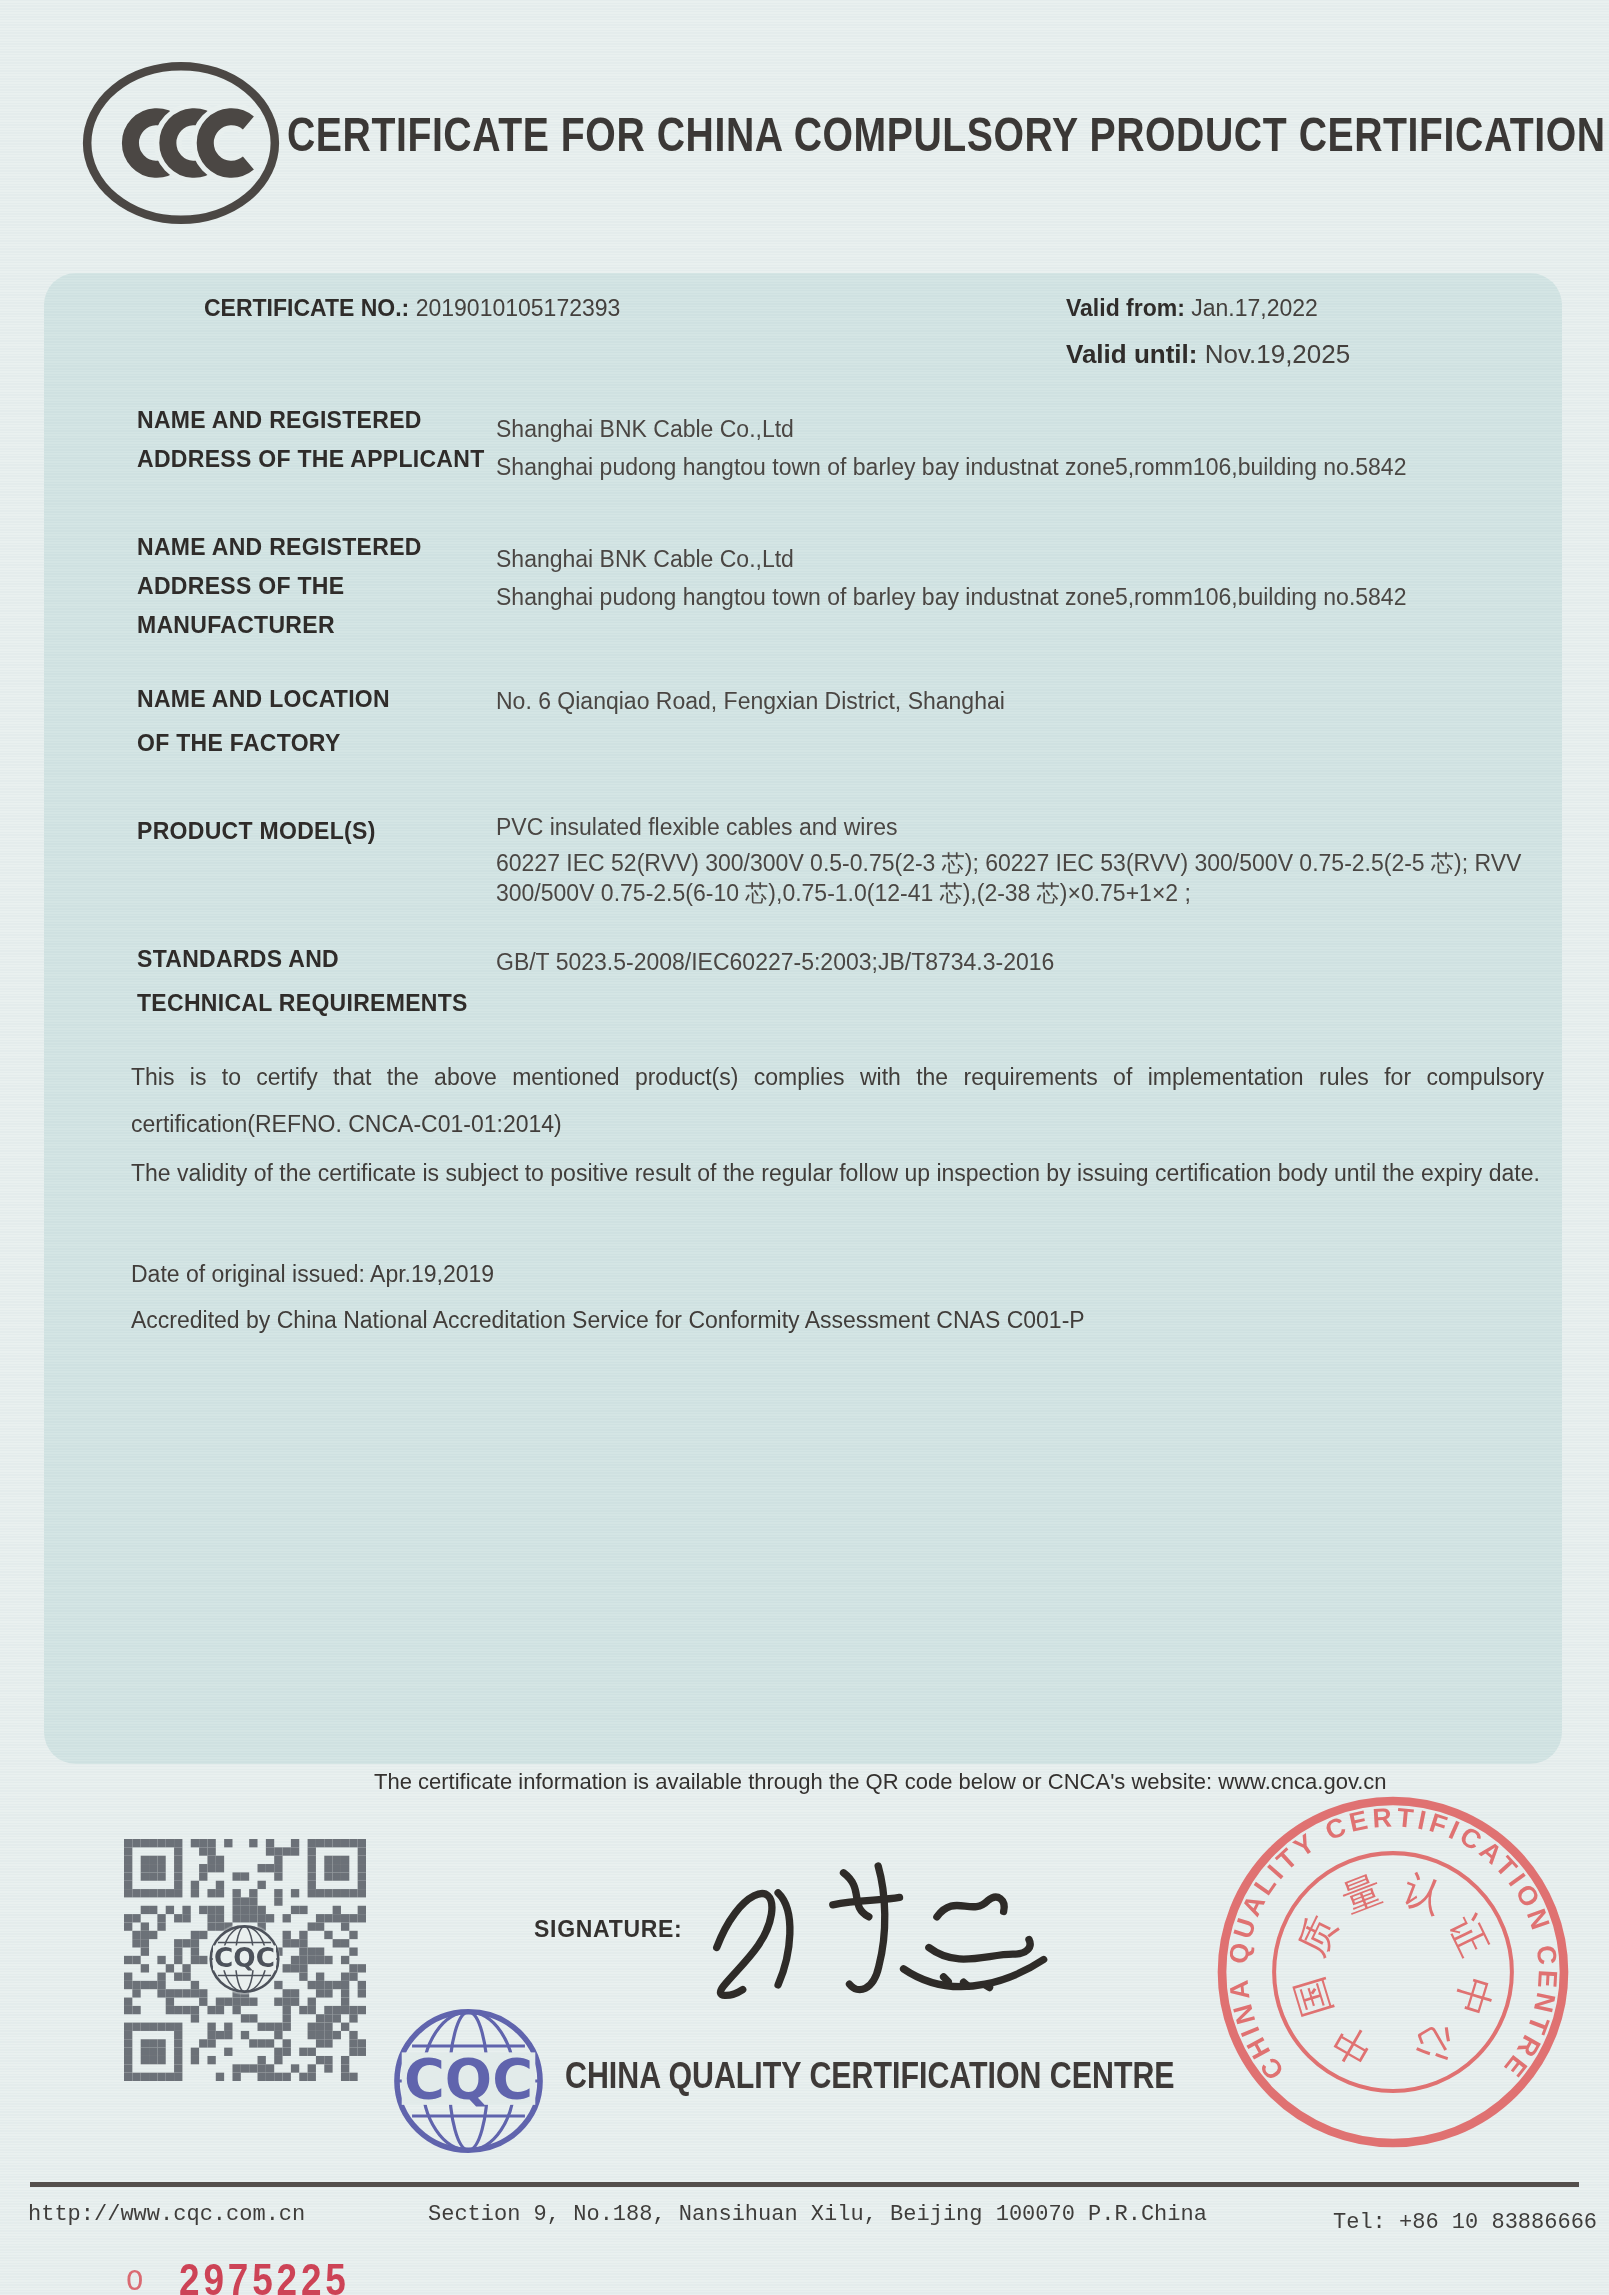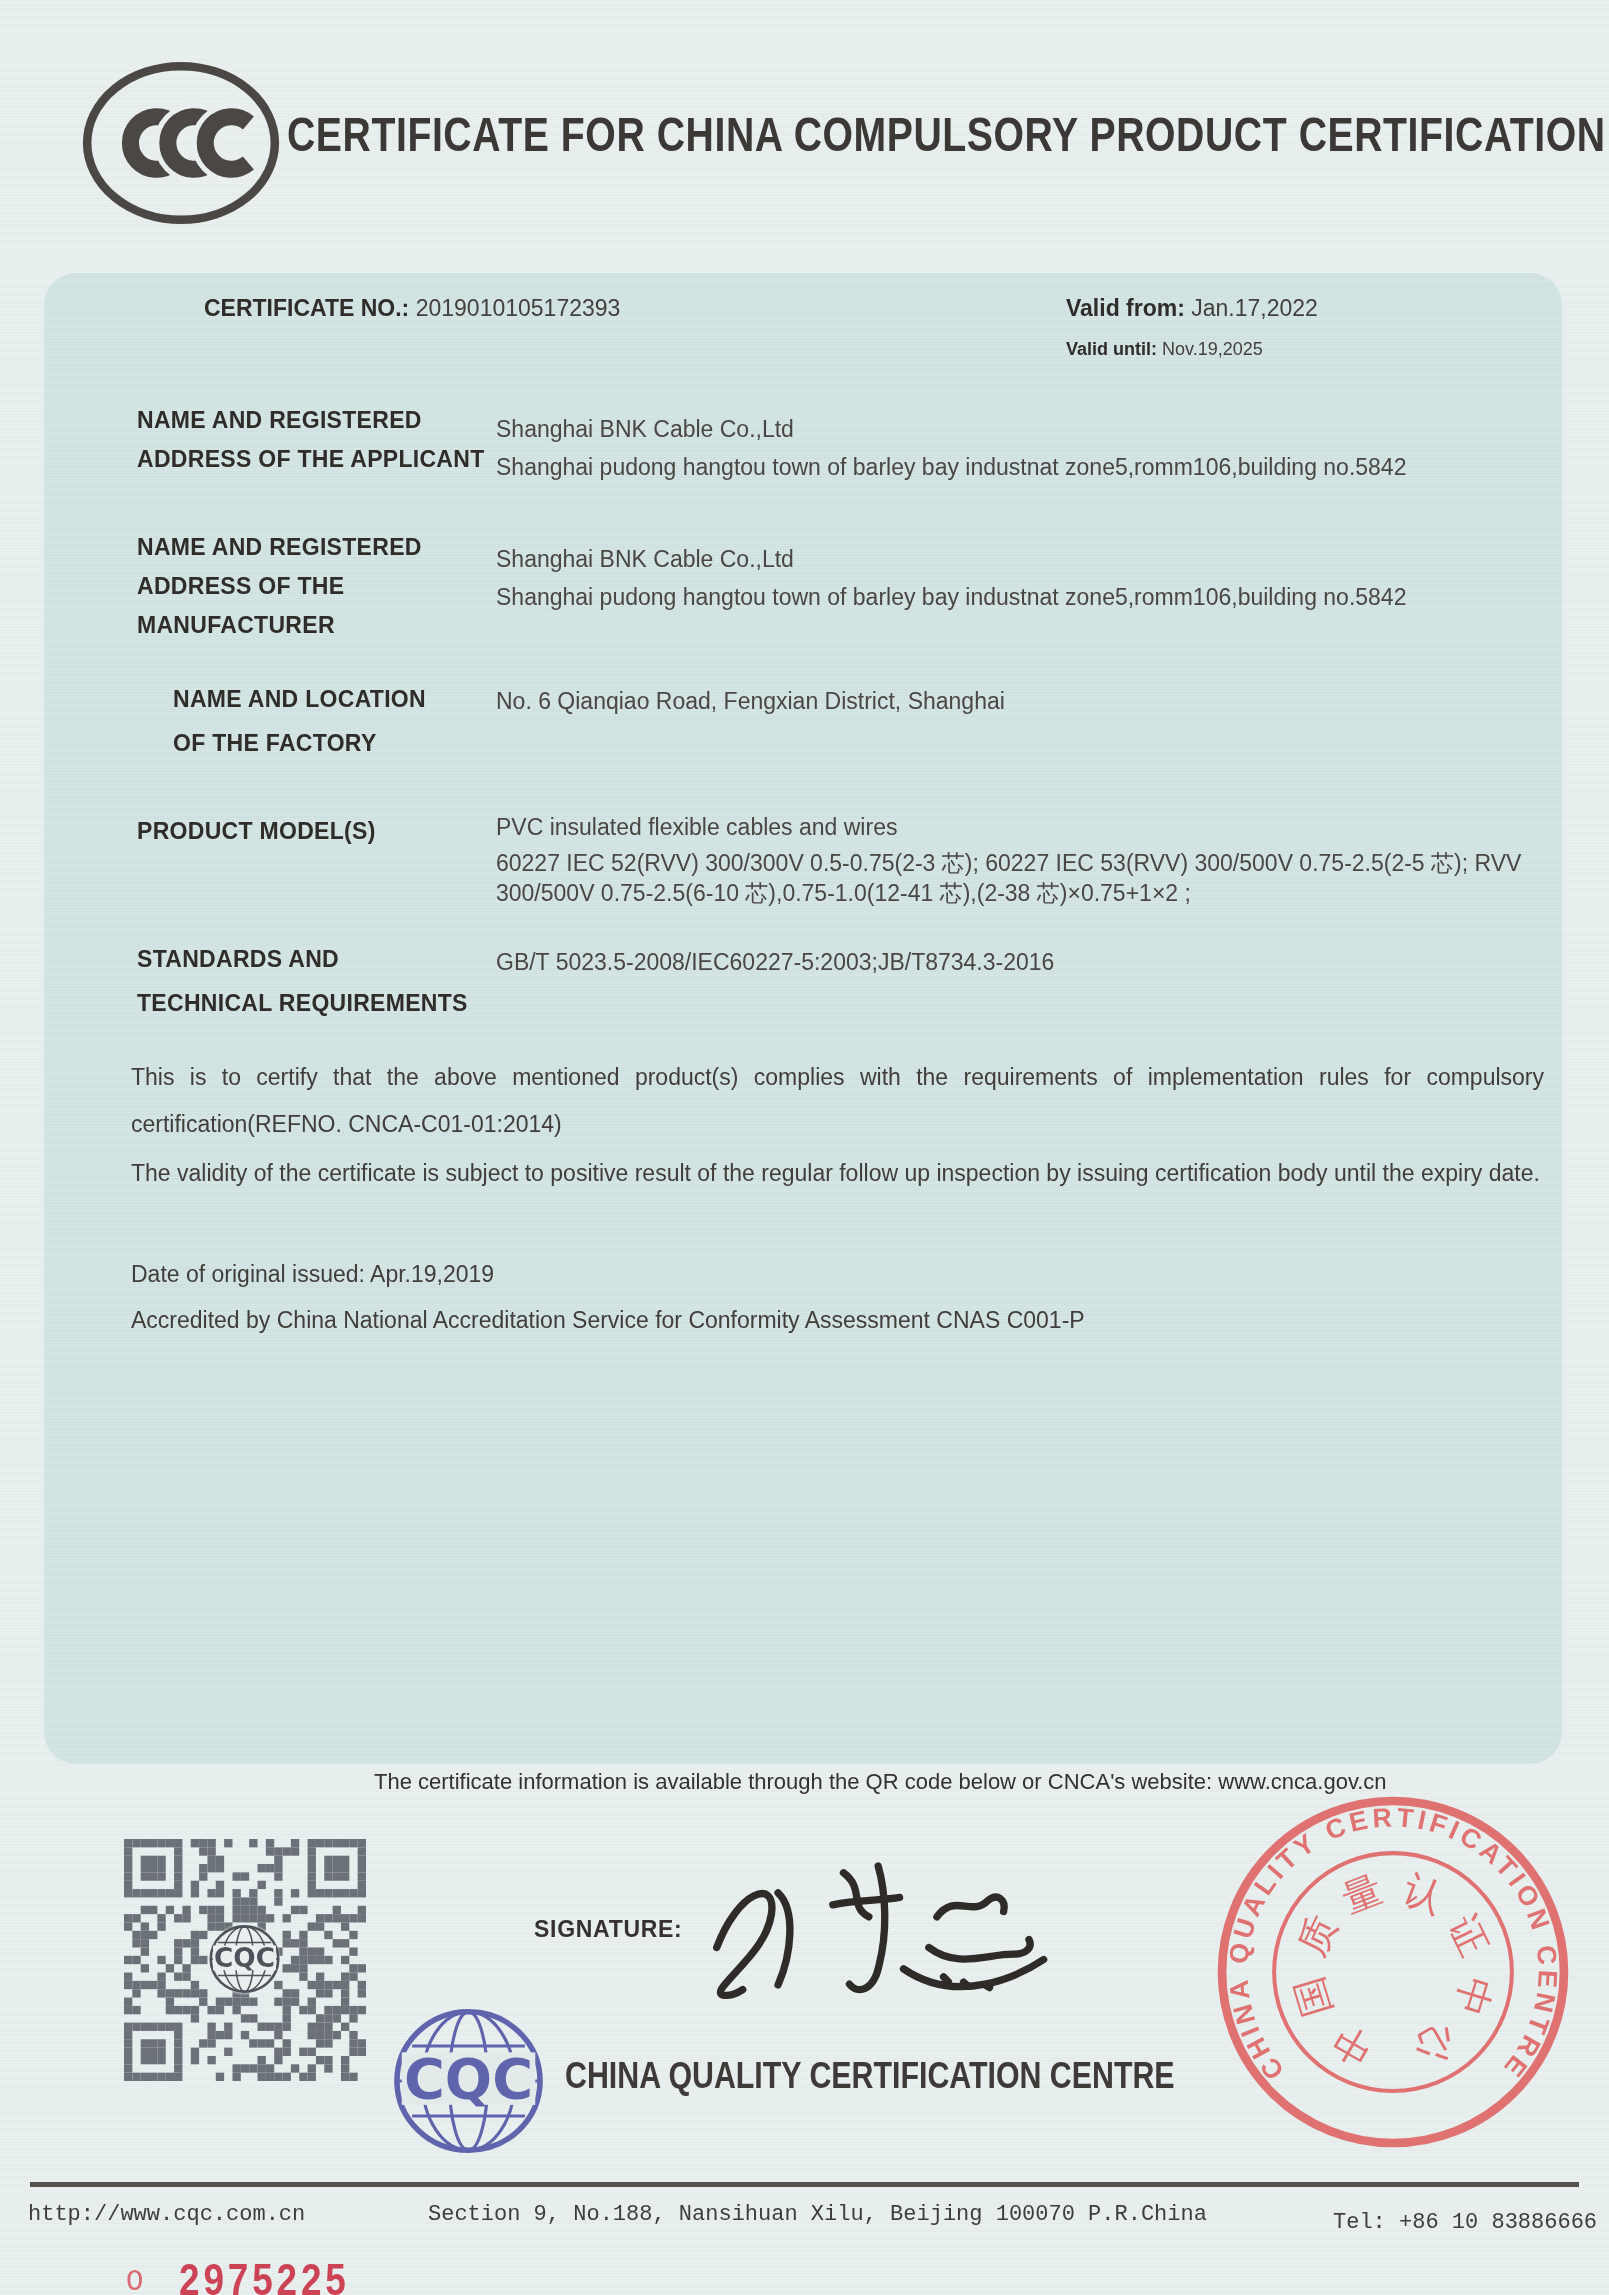--- a/index.html
+++ b/index.html
@@ -14,21 +14,21 @@
   .doc-title{left:287px;top:106px;font-size:49px;font-weight:bold;color:#3b3836;
     transform:scaleX(.80);transform-origin:left top;white-space:nowrap;letter-spacing:0.7px;}
   
   .panel{left:44px;top:273px;width:1518px;height:1491px;border-radius:32px;
     background:repeating-linear-gradient(0deg,#d4e5e4 0 1.3px,#cfe1e1 1.3px 2.7px);}
   .label{font-size:23px;font-weight:bold;color:#2f2c2a;line-height:39px;letter-spacing:0.3px;}
   .value{font-size:23px;color:#4a4643;line-height:38px;}
   .certno-row{left:204px;top:295px;font-size:23px;}
   .certno-row b{color:#2f2c2a;}
   .valid-from{left:1066px;top:295px;font-size:23px;}
-  .valid-until{left:1066px;top:339px;font-size:18px;text-align:center;}
+  .valid-until{left:1066px;top:339px;font-size:26px;text-align:center;}
   .valid-from b,.valid-until b{color:#2f2c2a;}
   .sec-label{left:137px;width:374px;}
   .sec-value{left:496px;width:1042px;}
   .para{left:131px;width:1413px;font-size:23px;color:#413d3a;line-height:47px;text-align:justify;}
   .para.nj{text-align:left;}
   
   .qr-note{left:374px;top:1769px;font-size:22px;color:#34312f;}
   .qr-wrap{left:124px;top:1839px;width:242px;height:242px;}
   .qr-wrap svg{width:100%;height:100%;fill:#575c64;opacity:.85;}
   .qr-logo{left:207px;top:1923px;width:75px;height:72px;color:#4d525b;--globe-bg:#e9efee;
@@ -103,21 +103,21 @@
 <div class="abs label sec-label" style="top:528px">
   <div>NAME AND REGISTERED</div>
   <div>ADDRESS OF THE</div>
   <div>MANUFACTURER</div>
 </div>
 <div class="abs value sec-value" style="top:540px">
   <div>Shanghai BNK Cable Co.,Ltd</div>
   <div>Shanghai pudong hangtou town of barley bay industnat zone5,romm106,building no.5842</div>
 </div>
 
-<div class="abs label sec-label" style="top:677px;line-height:44px;margin-left:36px;">
+<div class="abs label sec-label" style="top:677px;line-height:44px;">
   <div>NAME AND LOCATION</div>
   <div>OF THE FACTORY</div>
 </div>
 <div class="abs value sec-value" style="top:681px;line-height:41px;">
   <div>No. 6 Qianqiao Road, Fengxian District, Shanghai</div>
 </div>
 
 <div class="abs label sec-label" style="top:812px">
   <div>PRODUCT MODEL(S)</div>
 </div>

